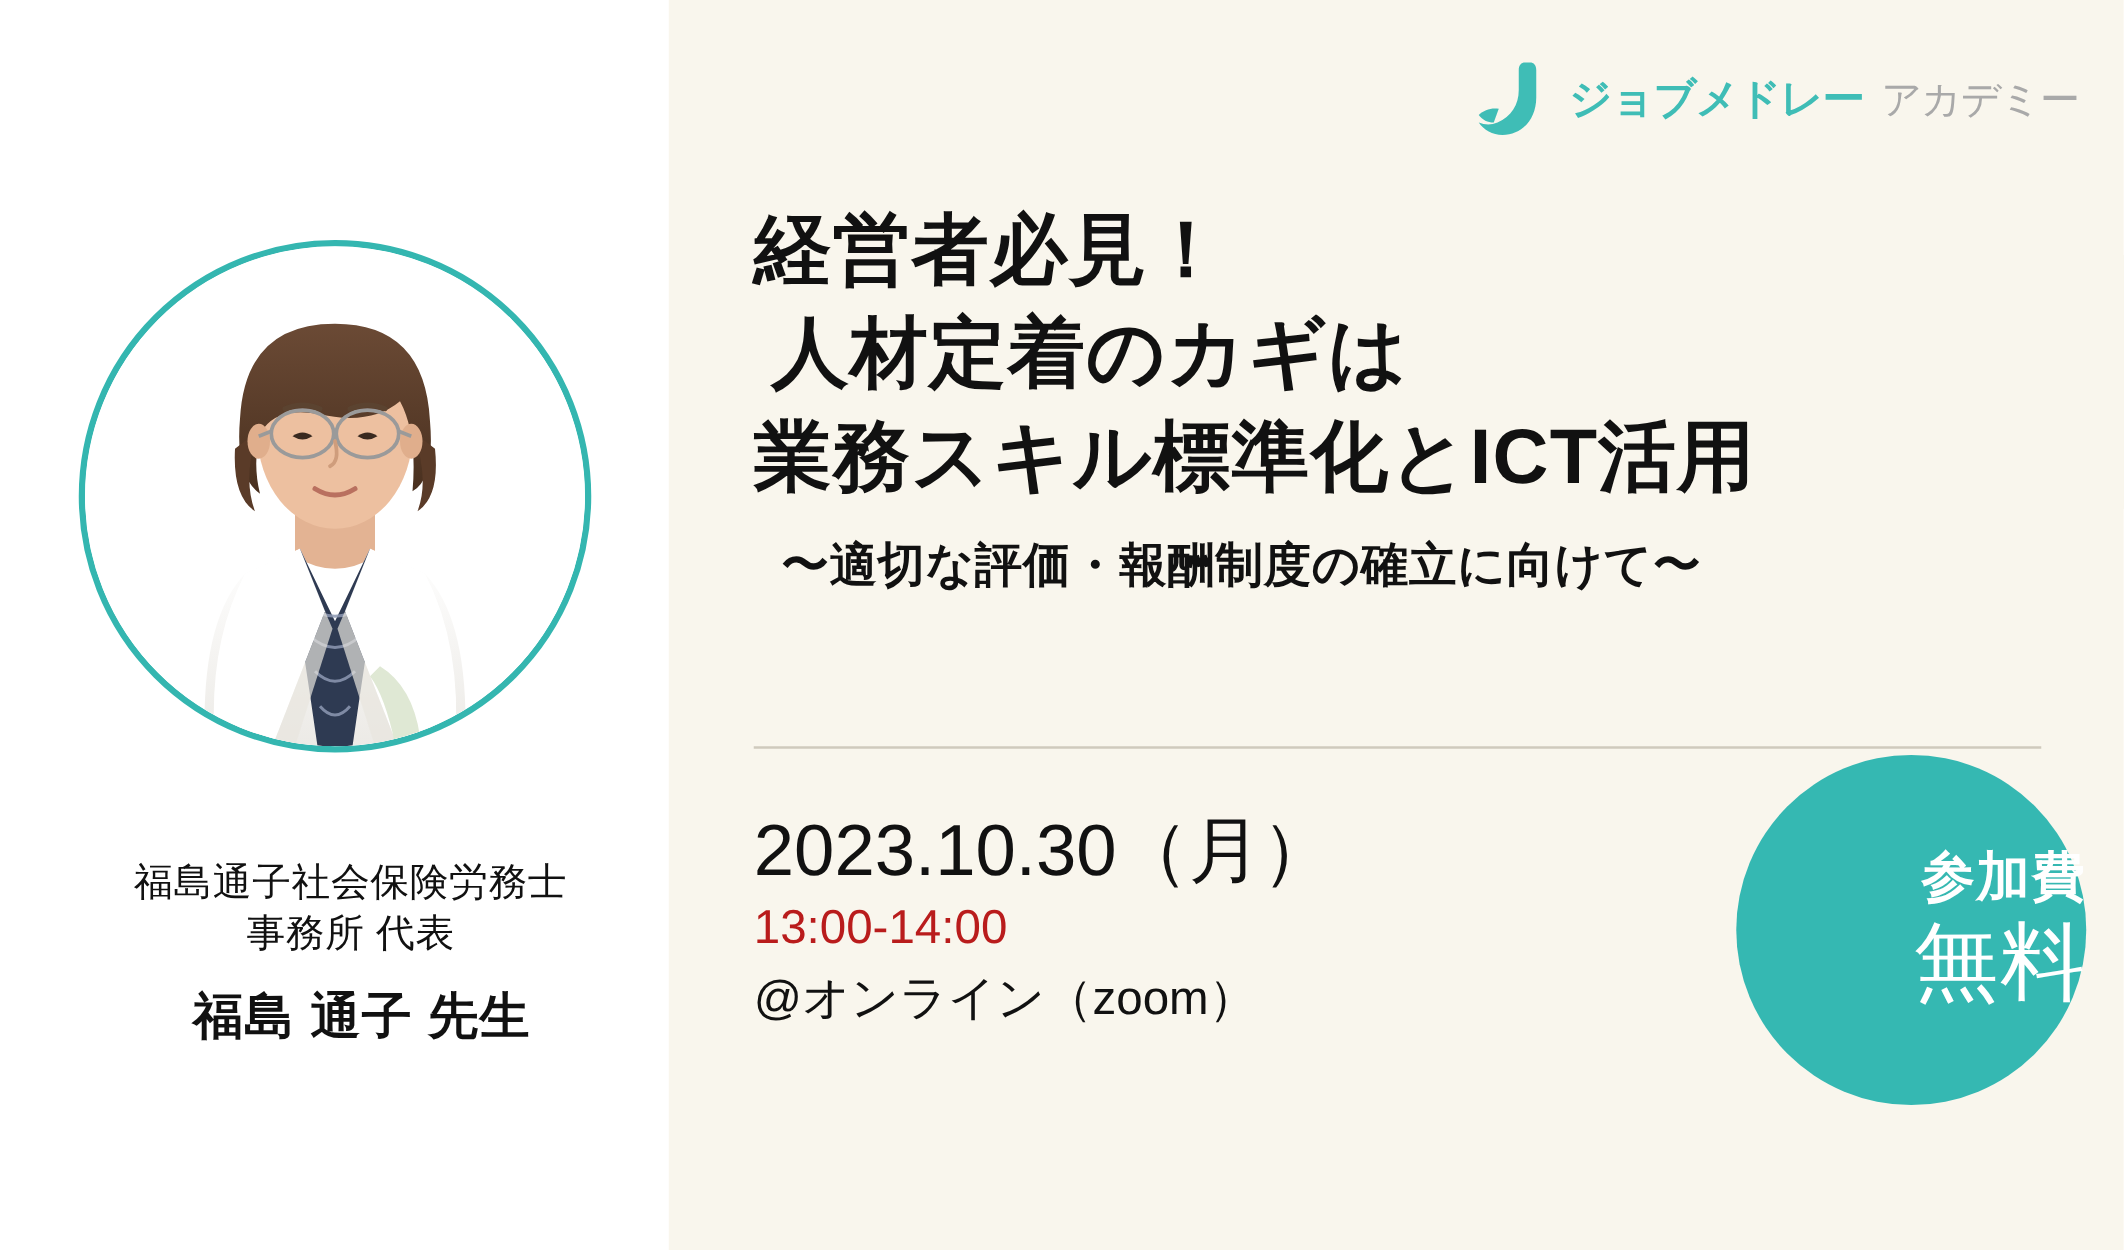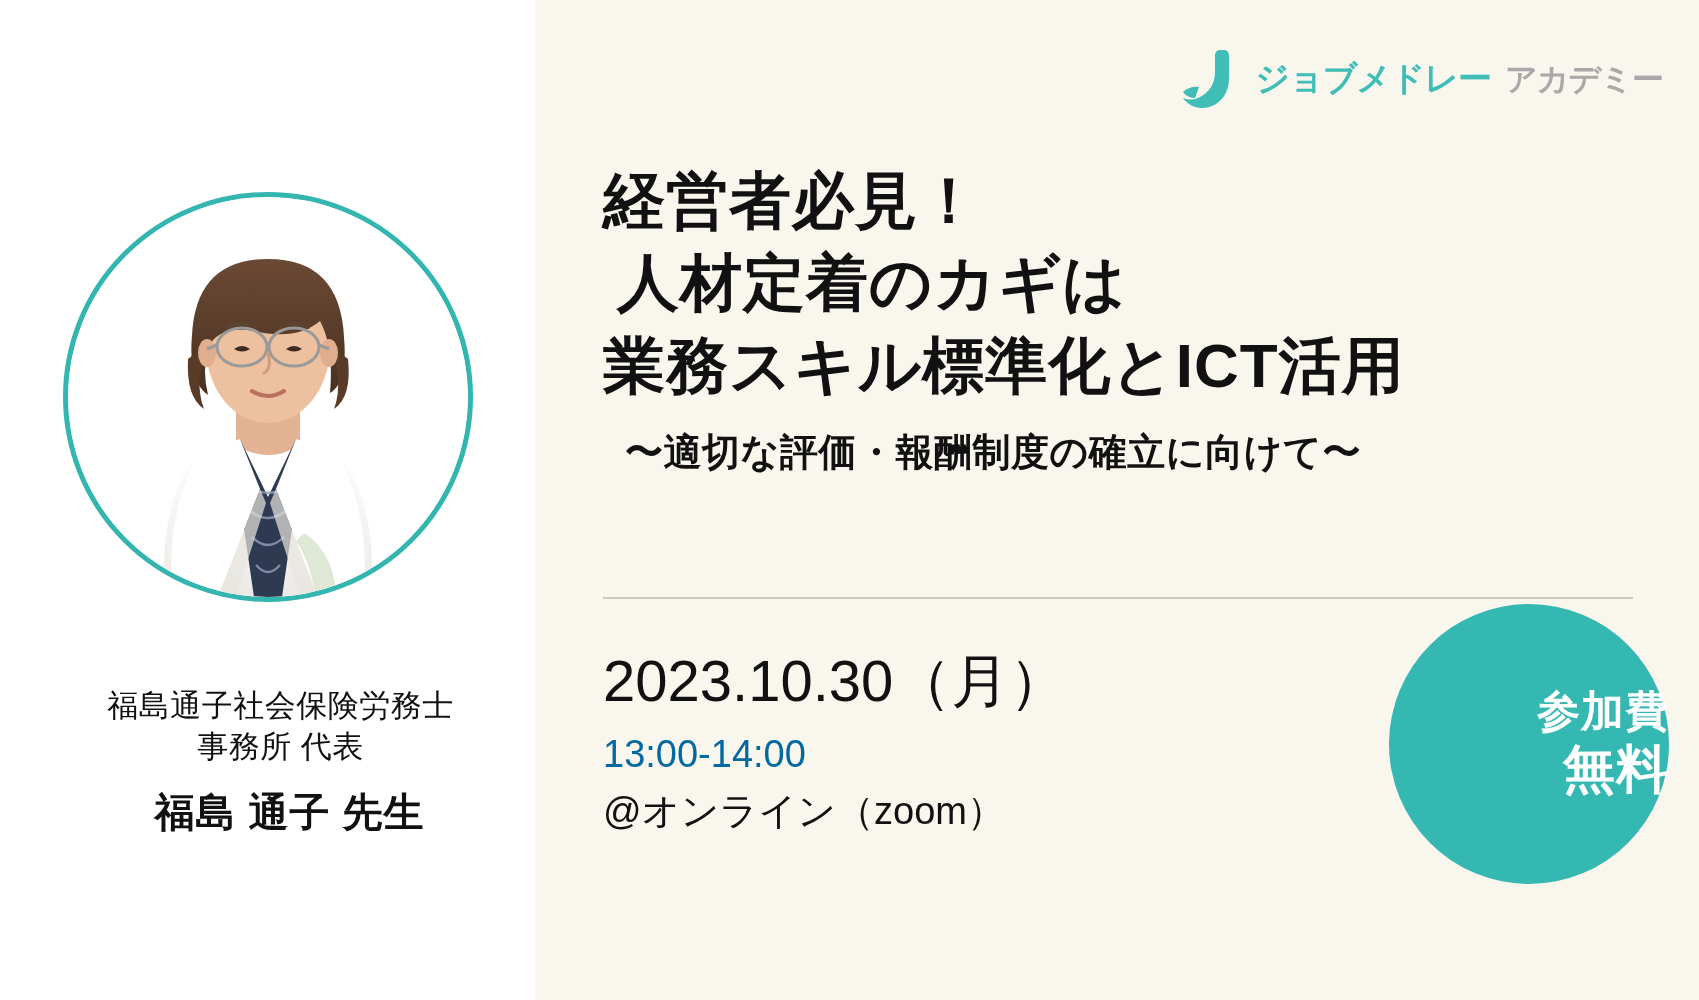--- a/index.html
+++ b/index.html
@@ -40,21 +40,21 @@
     position:relative;width:1164px;height:1000px;
     background:#f9f6ed;flex:0 0 1164px;overflow:hidden;
   }
   .logo{
     position:absolute;right:36px;top:48px;
     display:flex;align-items:center;gap:22px;text-align:center;
   }
   .logo-mark{width:52px;height:62px;display:block;}
   .logo-text{display:flex;align-items:baseline;gap:14px;}
   .logo-brand{font-size:34px;font-weight:700;color:#3fbdb6;letter-spacing:-1px;}
-  .logo-sub{font-size:32px;font-weight:700;color:#a9a9a9;letter-spacing:-1px;}
+  .logo-sub{font-size:32px;font-weight:400;color:#a9a9a9;letter-spacing:-1px;}
 
   .title-block{position:absolute;left:68px;top:160px;width:1060px;}
   .title-line{
     font-size:62px;font-weight:700;color:#111111;
     line-height:1.33;letter-spacing:1px;white-space:nowrap;
   }
   .title-line.indent{padding-left:14px;}
   .subtitle{
     margin-top:20px;padding-left:22px;
     font-size:38px;font-weight:700;color:#111111;letter-spacing:0.5px;
@@ -65,37 +65,37 @@
     position:absolute;left:68px;top:597px;width:1030px;height:2px;
     background:#cfcabd;
   }
 
   .event-block{position:absolute;left:68px;top:648px;}
   .event-date{
     font-size:58px;font-weight:400;color:#111111;letter-spacing:0px;
     line-height:1.15;white-space:nowrap;
   }
   .event-time{
-    margin-top:16px;font-size:38px;font-weight:400;color:#0369a1;
+    margin-top:4px;font-size:38px;font-weight:400;color:#b91c1c;
     line-height:1.25;white-space:nowrap;
   }
   .event-place{
     margin-top:10px;font-size:38px;font-weight:400;color:#111111;
     line-height:1.25;white-space:nowrap;
   }
 
   .fee-circle{
     position:absolute;right:30px;top:604px;
     width:280px;height:280px;border-radius:50%;
     background:#35b8b2;
     display:flex;flex-direction:column;align-items:flex-end;justify-content:center;
     color:#ffffff;
   }
   .fee-label{font-size:43px;font-weight:700;letter-spacing:1px;line-height:1.1;}
-  .fee-value{font-size:52px;font-weight:700;letter-spacing:1px;line-height:1.15;margin-top:4px;}
+  .fee-value{font-size:68px;font-weight:400;letter-spacing:1px;line-height:1.15;margin-top:4px;}
 </style>
 </head>
 <body>
 
 <div class="banner">
 
   <div class="left-panel">
 
     <div class="speaker-photo-wrap">
       <svg class="photo-svg" viewBox="0 0 400 400">

